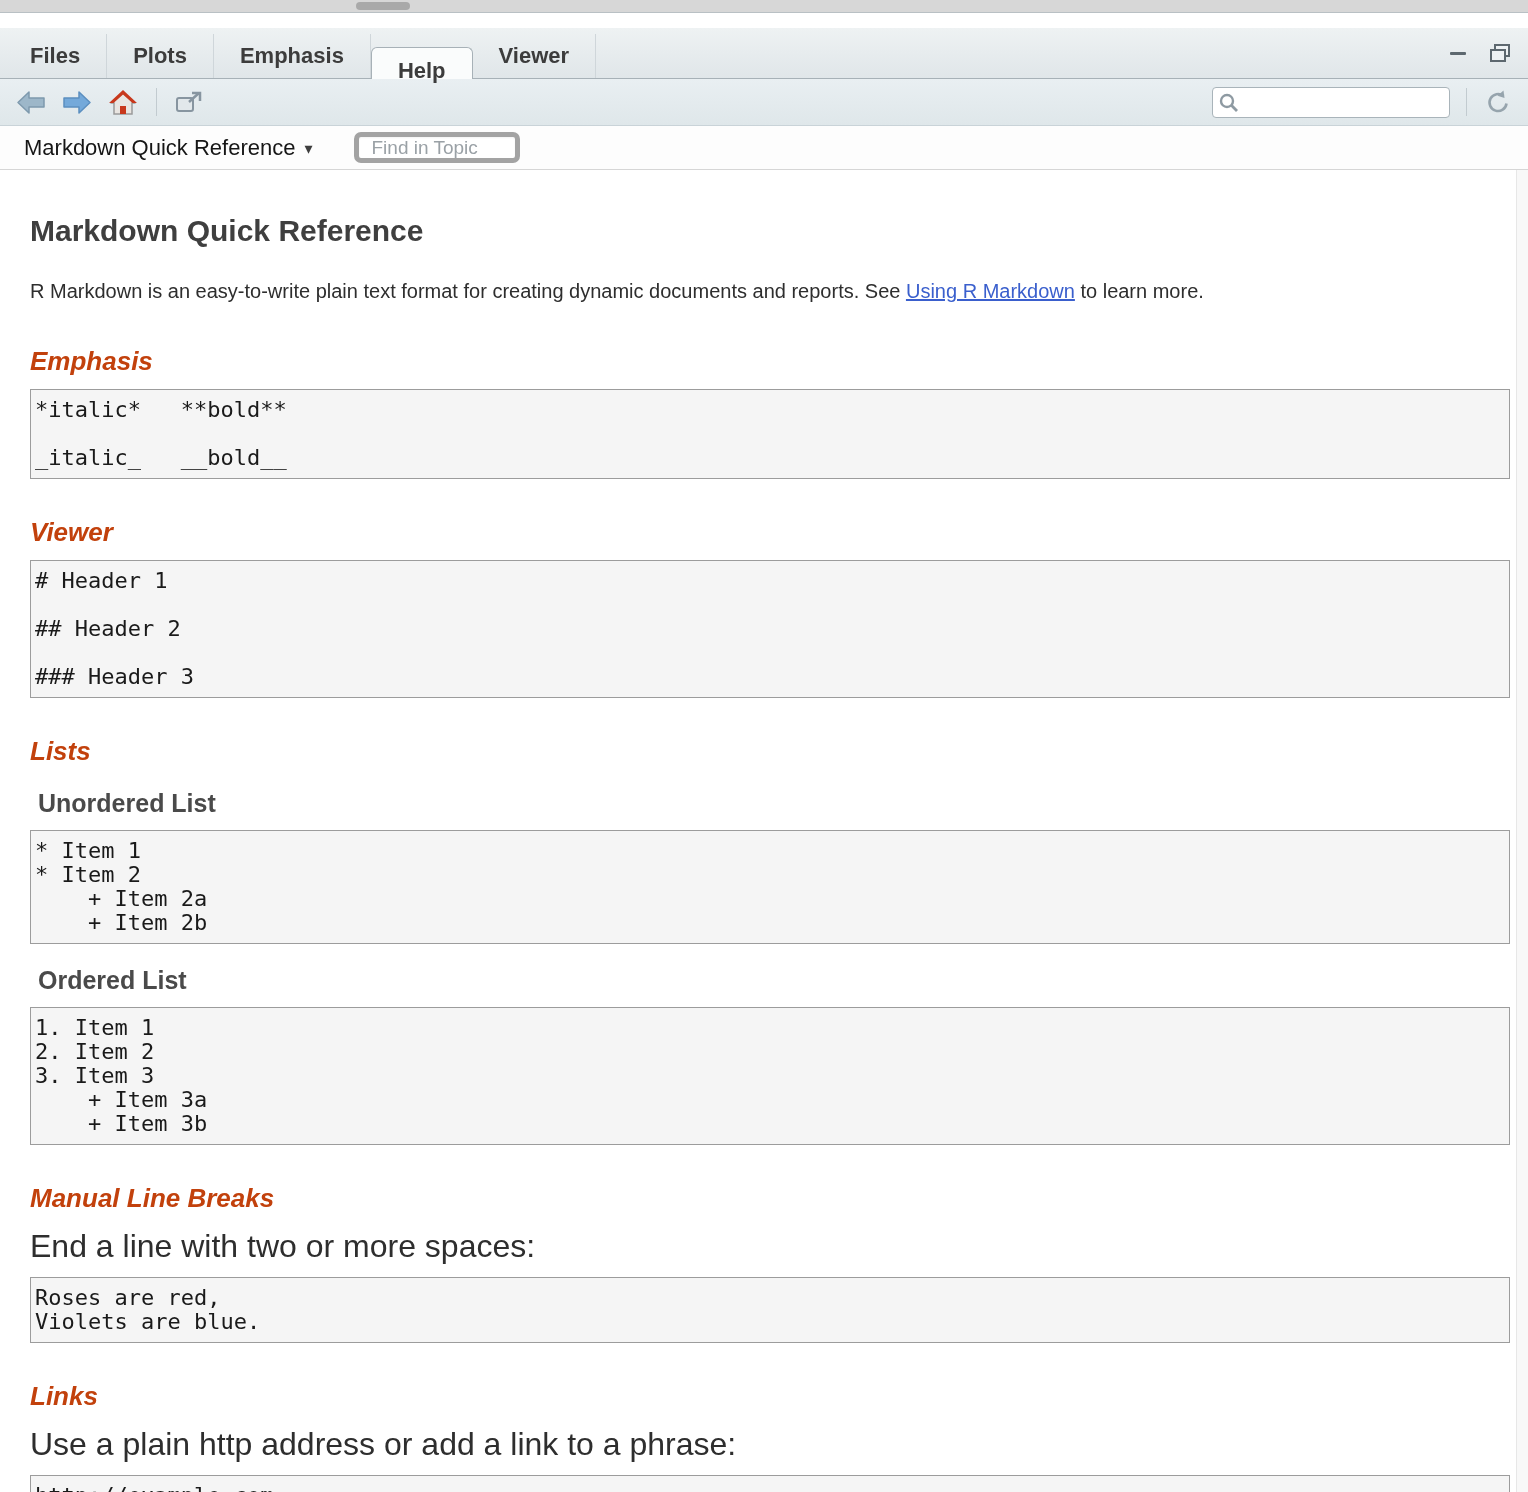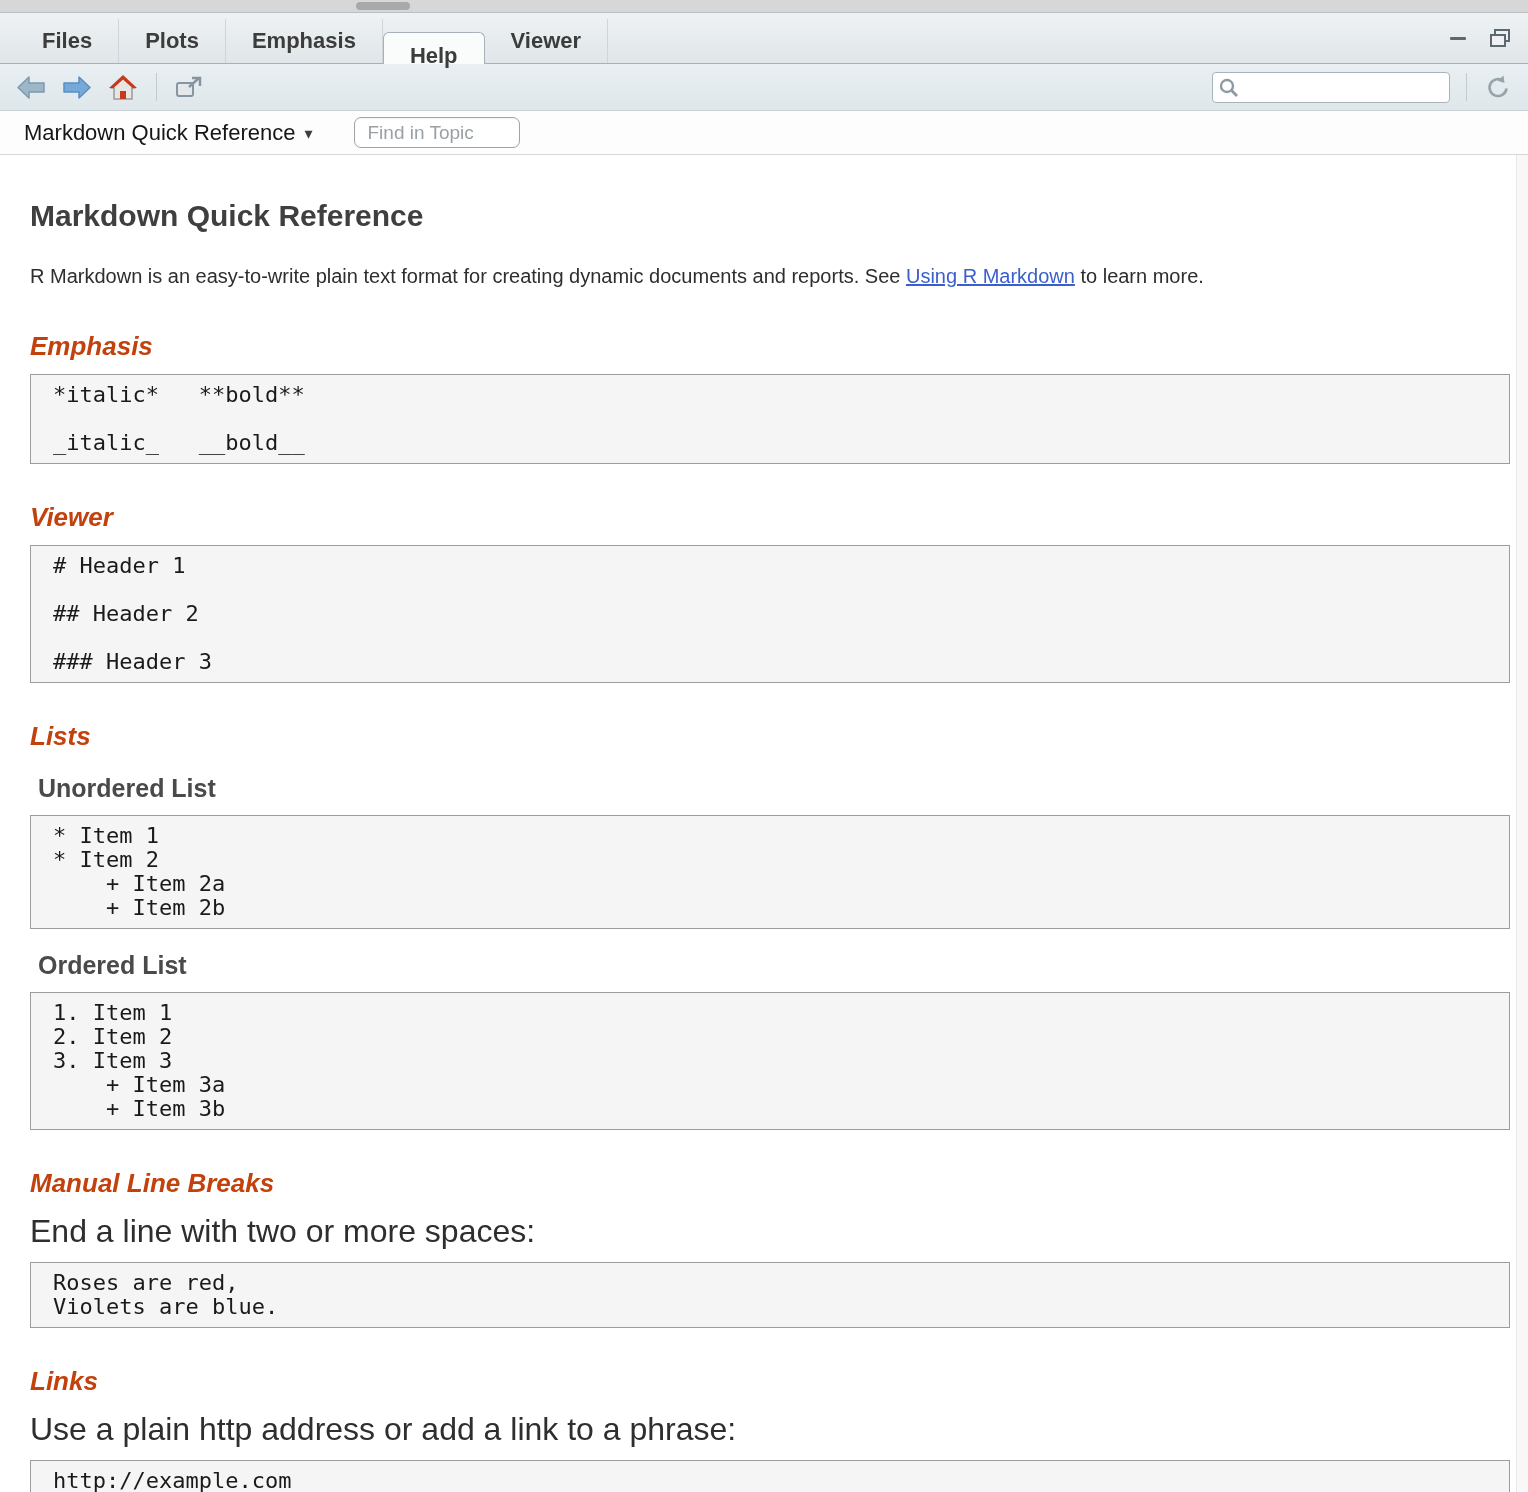--- a/index.html
+++ b/index.html
@@ -6,53 +6,53 @@
   html,body { width:1528px; height:1492px; }
   body { font-family:"Liberation Sans","DejaVu Sans",sans-serif; background:#ffffff; overflow:hidden; }
 
   .screen { position:relative; width:1528px; height:1492px; overflow:hidden; background:#fff; display:flex; flex-direction:column; }
 
   
   .top-strip { height:13px; background:#d7d7d7; border-bottom:1px solid #b9c0c4; position:relative; flex:none; }
   .hthumb { position:absolute; left:356px; top:2px; width:54px; height:8px; border-radius:4px; background:#a9a9a9; }
 
   
-  .tabbar { flex:none; height:51px; background:linear-gradient(#eef2f3,#e0e6e9); border-bottom:1px solid #a7b1b7; display:flex; align-items:flex-end; padding-left:16px; position:relative; }
+  .tabbar { flex:none; height:51px; background:linear-gradient(#eef2f3,#e0e6e9); border-bottom:1px solid #a7b1b7; display:flex; align-items:flex-end; padding-left:4px; position:relative;margin-top:15px; }
   .tab { height:44px; line-height:44px; padding:0 26px; font-size:22px; font-weight:bold; color:#3c3c3c; cursor:default; border-right:1px solid #cfd6da; }
   .tab.active { background:#fafcfc; border:1px solid #a7b1b7; border-bottom:none; border-radius:6px 6px 0 0; margin-bottom:-1px; height:32px; line-height:46px; z-index:2; }
   .tab.after-active { border-left:none; }
   .winbtns { margin-left:auto; margin-right:16px; align-self:center; display:flex; align-items:center; gap:18px; }
   .winbtn { width:24px; height:22px; display:flex; align-items:center; justify-content:center; cursor:default; }
   .min-bar { width:16px; height:3px; background:#5d686f; border-radius:1px; }
 
   
   .toolbar1 { flex:none; height:47px; background:linear-gradient(#e9eff2,#dfe7ea); border-bottom:1px solid #c9d3d8; display:flex; align-items:center; padding:0 14px; gap:12px; }
   .tbbtn { background:transparent; border:none; padding:2px; display:flex; align-items:center; cursor:default; }
   .vsep { width:1px; height:28px; background:#c2cbd0; margin:0 4px; }
   .searchbox { margin-left:auto; position:relative; width:238px; height:31px; }
   .searchbox svg { position:absolute; left:7px; top:6px; }
   .searchbox input { width:100%; height:100%; border:1px solid #a9b4ba; border-radius:4px; background:#fff; padding:0 8px 0 32px; font-size:19px; font-family:inherit; color:#222; outline:none; }
 
   
   .toolbar2 { flex:none; height:44px; background:#fdfdfd; border-bottom:1px solid #d6d6d6; display:flex; align-items:center; padding:0 24px; }
   .topic-dd { display:flex; align-items:center; gap:9px; font-size:22px; color:#161616; cursor:default; }
   .caret { font-size:16px; color:#3e3e3e; line-height:1; padding-top:3px; }
-  .find-input { margin-left:42px; width:166px; height:31px; border:1px solid #a3a3a3; border-radius:7px; font-size:19px; font-family:inherit; padding:0 12px; color:#333; outline:none; box-shadow:inset 0 1px 2px rgba(0,0,0,0.05); }
+  .find-input { margin-left:42px; width:166px; height:31px; border:5px solid #a3a3a3; border-radius:7px; font-size:19px; font-family:inherit; padding:0 12px; color:#333; outline:none; box-shadow:inset 0 1px 2px rgba(0,0,0,0.05); }
   .find-input::placeholder { color:#9aa1a6; }
 
   
   .content { flex:1; overflow:hidden; background:#fff; padding:0 18px 0 30px; position:relative; }
   .scroll-track { position:absolute; top:0; right:0; bottom:0; width:12px; background:#f8f8f8; border-left:1px solid #e7e7e7; }
   .page-title { margin:44px 0 0; font-size:30px; font-weight:bold; color:#3f3f3f; }
   .intro { margin:26px 0 0; font-size:20px; line-height:34px; color:#2e2e2e; max-width:1440px; }
   a.link { color:#3a5fcd; text-decoration:underline; cursor:pointer; }
   h2.sec { margin:38px 0 0; font-size:26px; font-style:italic; font-weight:bold; color:#c2410c; }
   h3.sub { margin:22px 8px 0; font-size:25px; font-weight:bold; color:#4a4a4a; }
   p.lead { margin:14px 0 0; font-size:32px; color:#2e2e2e; }
-  pre.code { margin:12px 0 0; padding:8px 22px; background:#f5f5f5; border:1px solid #9c9c9c; font-family:"DejaVu Sans Mono","Liberation Mono",monospace; font-size:22px; line-height:24px; color:#1a1a1a; white-space:pre; overflow:hidden; }
+  pre.code { margin:12px 0 0; padding:8px 4px; background:#f5f5f5; border:1px solid #9c9c9c; font-family:"DejaVu Sans Mono","Liberation Mono",monospace; font-size:22px; line-height:24px; color:#1a1a1a; white-space:pre; overflow:hidden; }
 </style>
 </head>
 <body>
 
 <div class="screen">
 
   <div class="top-strip">
     <div class="hthumb"></div>
   </div>
 

